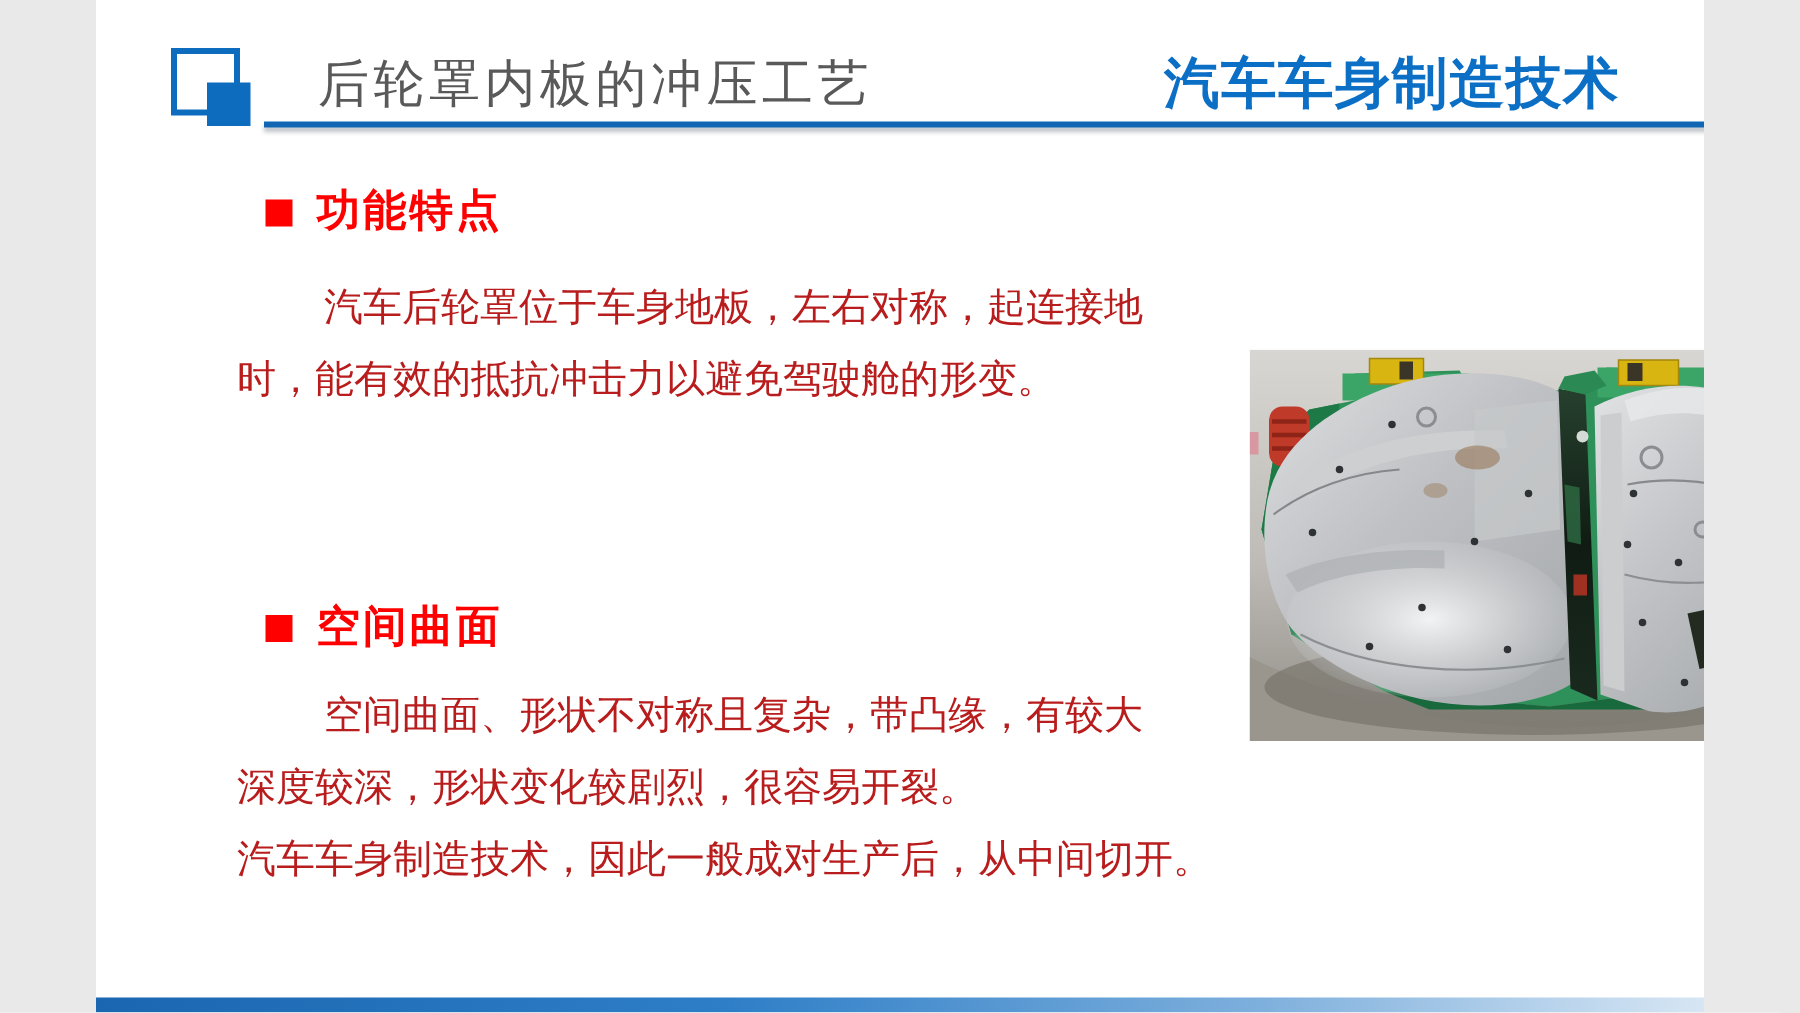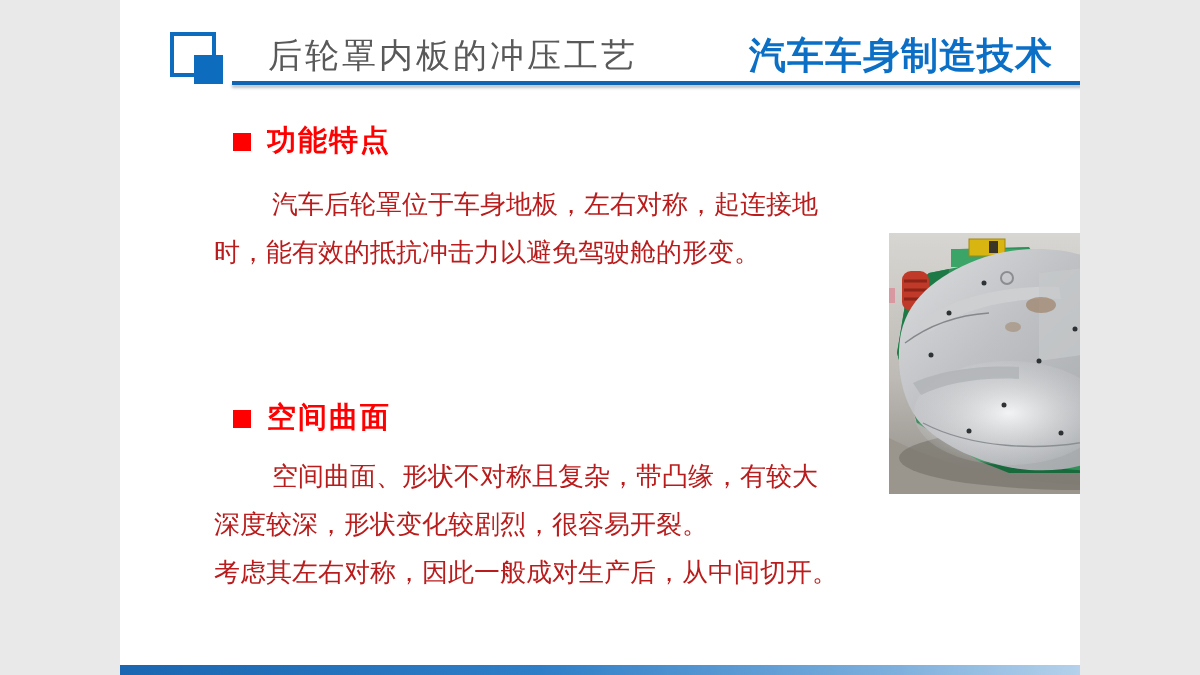--- a/index.html
+++ b/index.html
@@ -1,36 +1,36 @@
 <!DOCTYPE html>
 <html><head>
 <meta charset="utf-8">
 <style>
   html,body { margin:0; padding:0; background:#e9e9e9; }
   .slide {
-    position:relative; width:960px; height:675px; margin:0 auto;
+    position:relative; width:1072px; height:675px; margin:0 auto;
     background:#ffffff; overflow:hidden;
     font-family:"Liberation Sans", sans-serif;
   }
   
   .hdr-icon-outline {
     position:absolute; left:50px; top:32px; width:38px; height:37px;
     border:4px solid #0e6cbe; background:#ffffff;
   }
   .hdr-icon-fill {
     position:absolute; left:74px; top:55px; width:29px; height:29px;
     background:#0e6cbe;
   }
   .page-title {
     position:absolute; left:148px; top:33px; margin:0;
     font-size:34px; font-weight:400; color:#595959; letter-spacing:3px;
     white-space:nowrap;
   }
   .brand {
-    position:absolute; right:27px; top:31px;
+    position:absolute; right:56px; top:31px;
     font-size:37px; font-weight:bold; color:#0b6fc6; letter-spacing:1px;
     white-space:nowrap;
   }
   .hdr-rule {
     position:absolute; left:112px; top:81px; width:1048px; height:4px;
     background:#1166b3; box-shadow:0 3px 3px rgba(110,120,130,.45);
   }
   
   .bullet-sq {
     position:absolute; width:18px; height:18px; background:#fe0000;
@@ -73,21 +73,21 @@
   <div class="para" style="top:180px;">
     <div class="bodyline indent">汽车后轮罩位于车身地板，左右对称，起连接地</div>
     <div class="bodyline">时，能有效的抵抗冲击力以避免驾驶舱的形变。</div>
   </div>
 
   <div class="bullet-sq" style="left:113px; top:410px;"></div>
   <h2 class="sec-heading" style="left:147px; top:398px;">空间曲面</h2>
   <div class="para" style="top:452px;">
     <div class="bodyline indent">空间曲面、形状不对称且复杂，带凸缘，有较大</div>
     <div class="bodyline">深度较深，形状变化较剧烈，很容易开裂。</div>
-    <div class="bodyline">考虑其左右对称，因此一般成对生产后，从中间切开。</div>
+    <div class="bodyline">汽车车身制造技术，因此一般成对生产后，从中间切开。</div>
   </div>
 
   <div class="photo">
     <svg width="374" height="261" viewBox="0 0 374 261" xmlns="http://www.w3.org/2000/svg">
       <defs>
         <linearGradient id="floorG" x1="0" y1="0" x2="0" y2="1">
           <stop offset="0" stop-color="#d8d6d2"></stop>
           <stop offset="0.55" stop-color="#bebbb6"></stop>
           <stop offset="1" stop-color="#8f8c86"></stop>
         </linearGradient>

